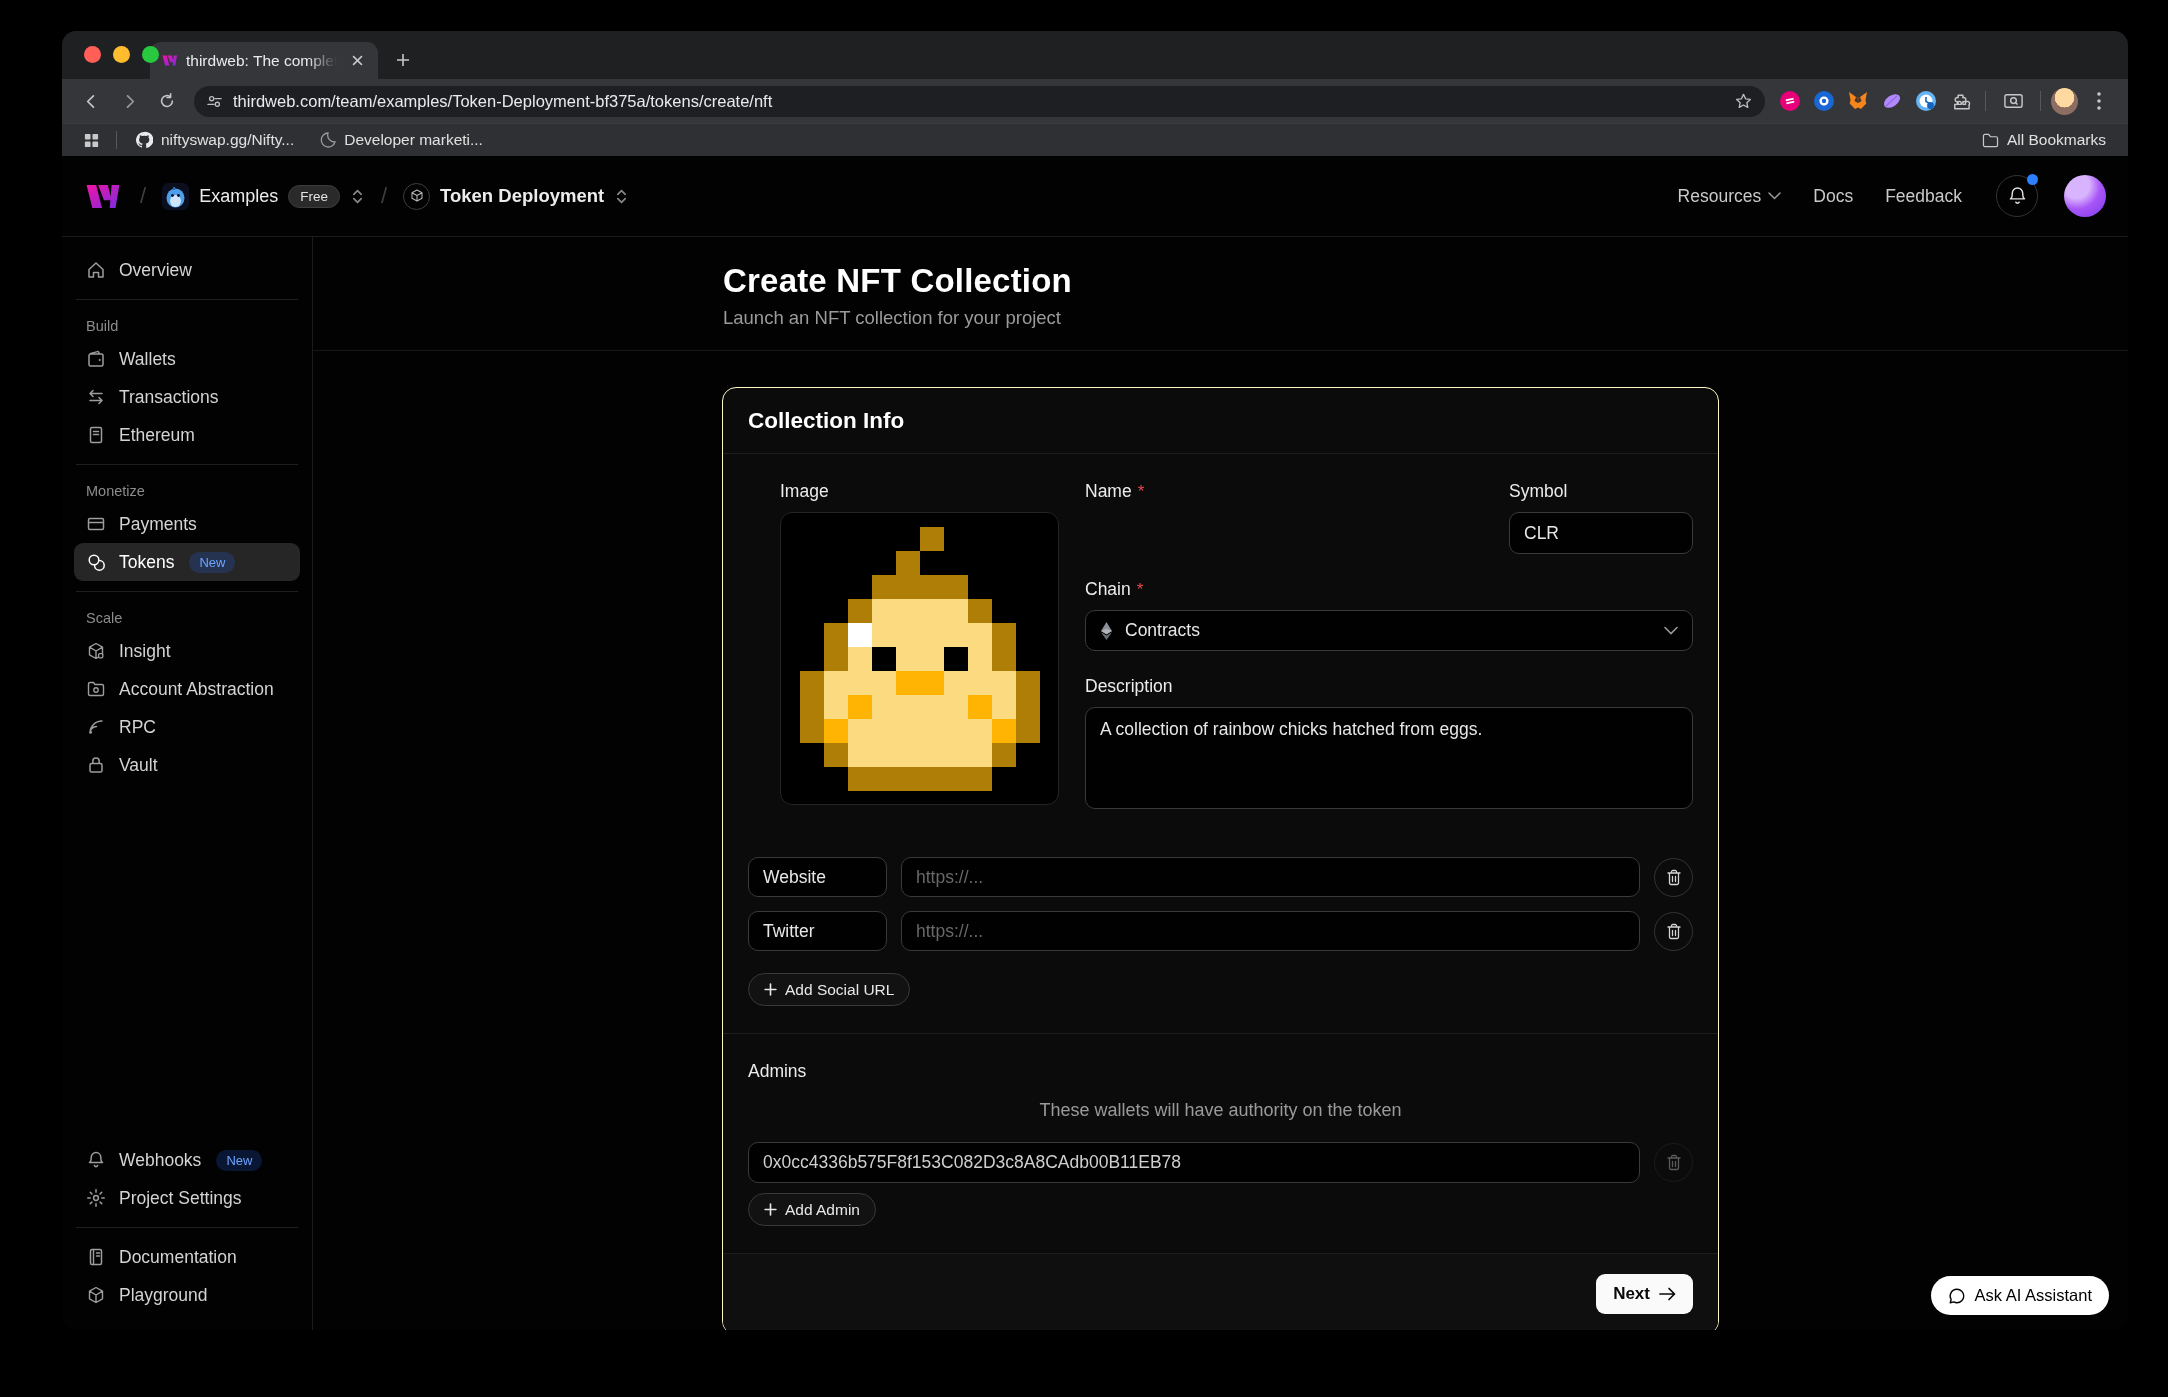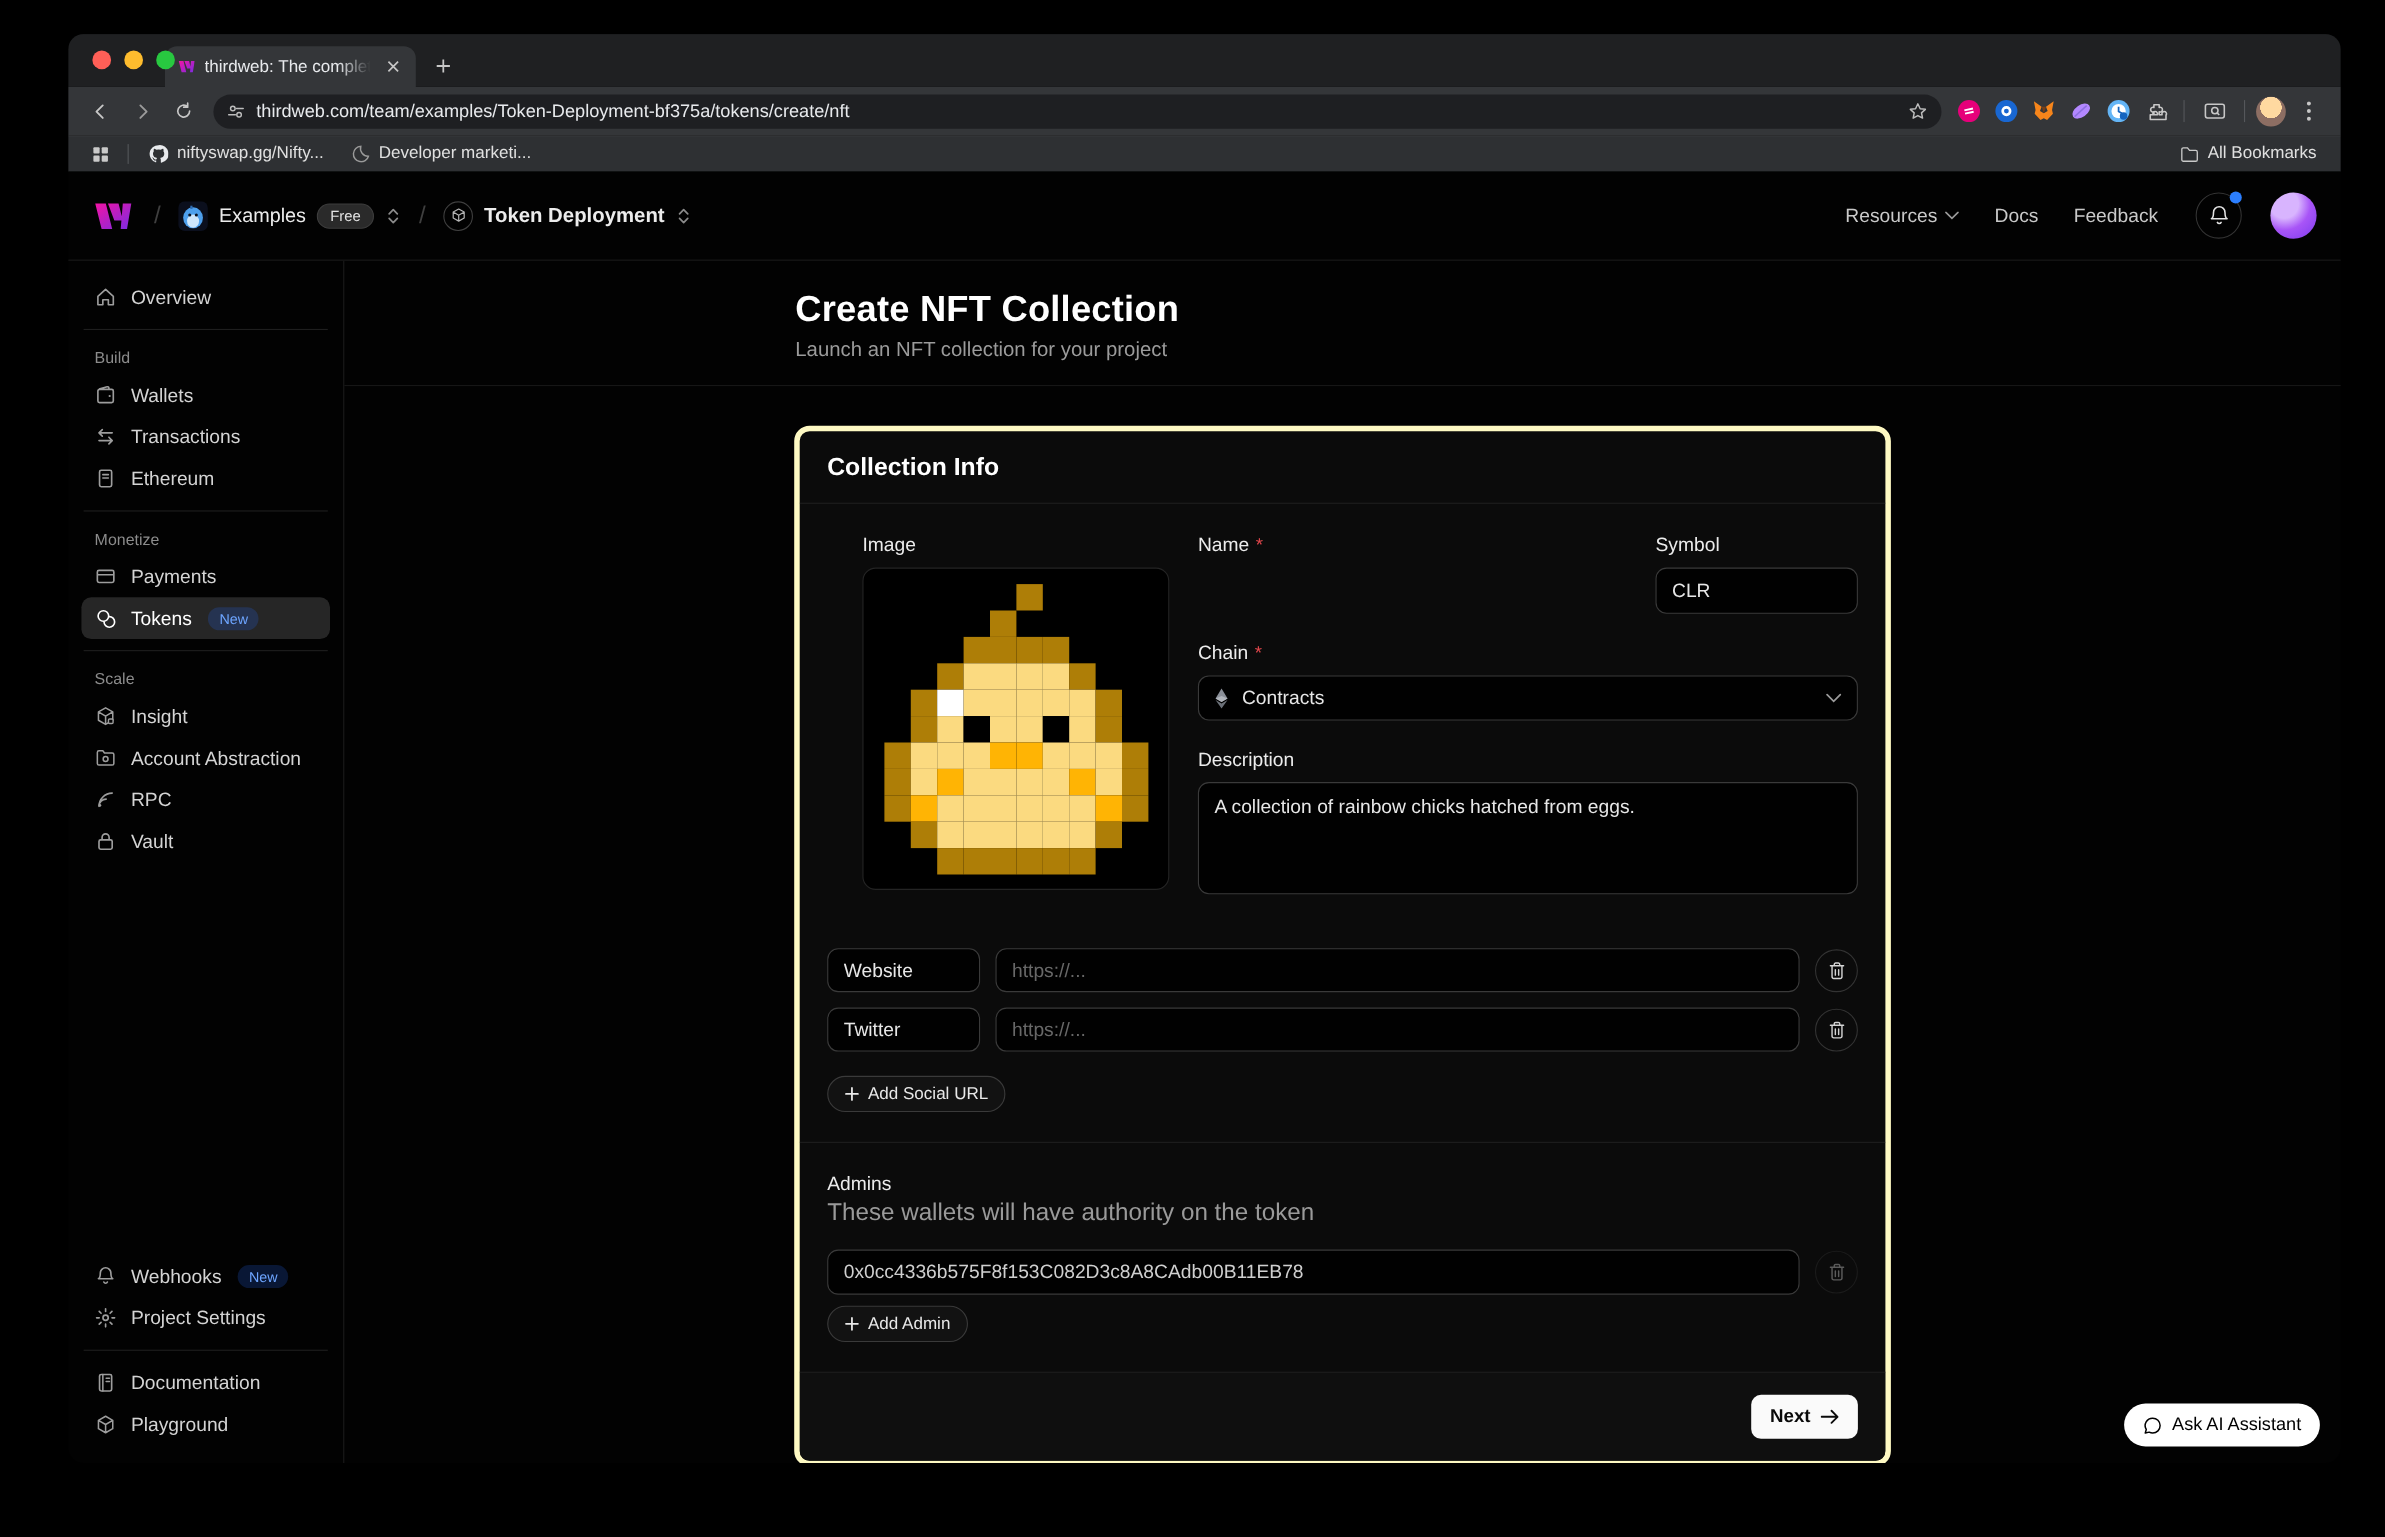--- a/index.html
+++ b/index.html
@@ -71,21 +71,21 @@
   .side-label { font-size:14.5px; color:#8c8c8c; padding:8px 12px 6px; }
   .badge-new { font-size:13px; color:#6da5ff; background:rgba(37,99,235,.22); border-radius:999px; padding:3px 10px; margin-left:2px; }
   .side-grow { flex:1; }
 
   main { flex:1; display:flex; flex-direction:column; min-width:0; }
   .hero { height:114px; border-bottom:1px solid #161616; padding:25px 0 0 410px; flex:0 0 auto; }
   .hero h1 { font-size:33px; font-weight:700; color:#fff; letter-spacing:.2px; }
   .hero p { margin-top:7px; font-size:18.5px; color:#9b9b9b; }
   .content { flex:1; overflow:hidden; }
 
-  .card { width:997px; margin:36px auto 0; background:#0b0b0b; border:5px solid #fef9c3; border-radius:14px; overflow:hidden; }
+  .card { width:997px; margin:36px auto 0; background:#0b0b0b; border:1px solid #fef9c3; border-radius:14px; overflow:hidden; }
   .card-header { height:66px; display:flex; align-items:center; padding:0 25px; border-bottom:1px solid #1e1e1e; }
   .card-header h2 { font-size:22.5px; font-weight:600; color:#fff; }
   .card-section { padding:27px 25px; }
   .flabel { font-size:17.5px; font-weight:500; color:#ececec; margin-bottom:10px; display:flex; align-items:center; gap:6px; }
   .req { color:#e5484d; font-size:17px; }
   .top-row { display:flex;padding-left:32px; }
   .img-col { width:279px; flex:0 0 auto; }
   .img-box { width:279px; height:293px; background:#000; border:1px solid #242424; border-radius:12px;
              display:flex; align-items:center; justify-content:center; }
   .pixel-grid { display:grid; }
@@ -105,21 +105,21 @@
   .social-block { margin-top:44px; }
   .social-row { display:flex; align-items:center; gap:14px; margin-bottom:14px; }
   .pf-input { width:139px; flex:0 0 auto; height:40px; }
   .url-input { flex:1; height:40px; }
   .trash-btn { width:39px; height:39px; border-radius:50%; border:1px solid #333; background:transparent;
                display:flex; align-items:center; justify-content:center; flex:0 0 auto; }
   .trash-btn.dim { opacity:.4; }
   .pill-btn { display:inline-flex; align-items:center; gap:8px; height:33px; padding:0 15px; border-radius:999px;
               background:#121212; border:1px solid #3a3a3a; color:#e8e8e8; font-size:15.5px; font-weight:500; margin-top:8px; }
   .full-divider { height:1px; background:#1e1e1e; }
-  .admins-sub { font-size:22px; color:#9a9a9a; margin-top:2px; }
+  .admins-sub { font-size:18px; color:#9a9a9a; margin-top:18px;text-align:center; }
   .admin-row { display:flex; align-items:center; gap:14px; margin-top:21px; margin-bottom:2px; }
   .admin-input { flex:1; height:41px; color:#cfcfcf; }
   .card-footer { height:81px; background:#0f0f0f; border-top:1px solid #1e1e1e; display:flex; align-items:center;
                  justify-content:flex-end; padding:0 25px; }
   .next-btn { display:inline-flex; align-items:center; gap:9px; height:40px; padding:0 17px; border-radius:9px;
               background:#fafafa; color:#0a0a0a; font-size:17px; font-weight:600; border:none; }
   .assistant-btn { position:absolute; right:19px; bottom:15px; display:inline-flex; align-items:center; gap:9px;
                    height:39px; padding:0 17px; border-radius:999px; background:#fff; color:#000; font-size:16.5px; font-weight:500; }
   svg { display:block; }
 </style>

